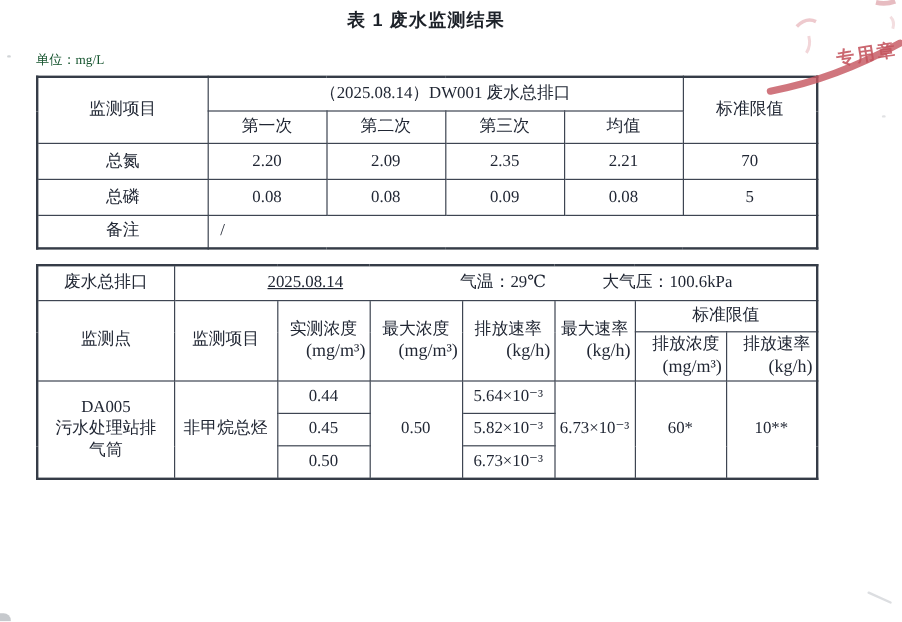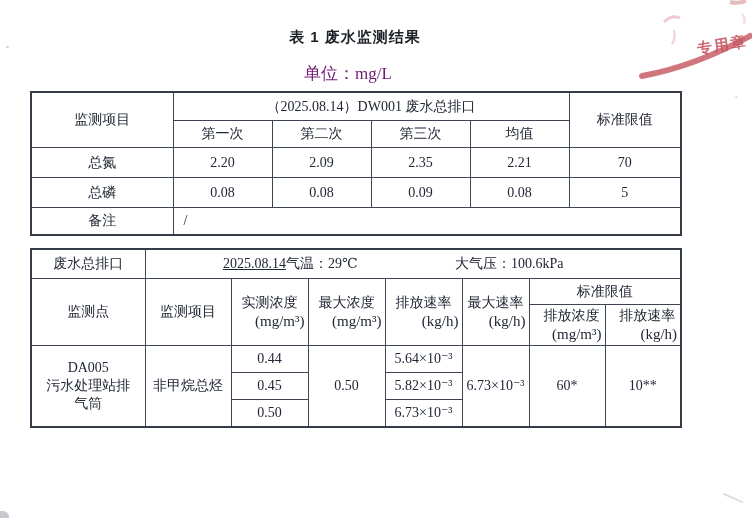--- a/index.html
+++ b/index.html
@@ -8,28 +8,28 @@
     font-family:"Liberation Serif","DejaVu Serif",serif;
     color:#20252e;
   }
   .sheet{position:relative;width:752px;height:518px;overflow:hidden;background:#fff;}
 
   .doc-title{
     margin:16px 0 0 30px;font-size:17px;font-weight:bold;letter-spacing:3px;
     font-family:"Liberation Sans","DejaVu Sans",sans-serif;color:#1c2128;
   }
   .tbl-caption{
-    width:650px;margin:28px 0 0 30px;text-align:center;
+    width:650px;margin:8px 0 0 30px;text-align:center;
     font-size:15px;font-weight:bold;letter-spacing:1px;
     font-family:"Liberation Sans","DejaVu Sans",sans-serif;color:#1c2128;
   }
   .caption2{margin-top:33px;}
   .unit-note{
-    width:650px;margin:15px 0 4px 30px;text-align:center;padding-right:0;
-    box-sizing:border-box;font-size:17px;color:#701a75;
+    width:650px;margin:15px 0 4px 30px;text-align:left;padding-right:0;
+    box-sizing:border-box;font-size:11px;color:#14532d;
   }
   .unit-note .inner{padding-right:14px;}
 
   table.grid{
     margin-left:30px;width:650px;border-collapse:collapse;table-layout:fixed;
     font-size:14px;color:#212734;
   }
   table.grid td{
     border:1px solid #3e4552;text-align:center;vertical-align:middle;
     padding:2px 3px;line-height:18px;overflow:hidden;
@@ -41,22 +41,22 @@
   .t1 tr.hdr2 td{height:22px;}
   .t1 tr.remark td{height:22px;}
   .remark-val{text-align:left !important;padding-left:10px !important;}
 
   .t2 td{height:22px;}
   .t2 tr.env td{height:24px;}
   .t2 tr.hdrA td{height:21px;}
   .t2 tr.hdrB td{height:28px;padding-left:12px;}
   .env-flex{display:flex;align-items:center;width:100%;}
   .env-flex .d{width:26%;text-align:right;text-decoration:underline;}
-  .env-flex .t{width:32%;text-align:left;}
-  .env-flex .p{width:42%;text-align:left;padding-right:20px;box-sizing:border-box;}
+  .env-flex .t{width:32%;text-align:right;}
+  .env-flex .p{width:42%;text-align:center;padding-right:20px;box-sizing:border-box;}
   .two-line{line-height:17px;}
   .two-line .u{font-size:15px;text-align:right;}
   .pt-lines{line-height:24px;}
 
   
   .stamp{position:absolute;top:0;right:0;width:118px;height:86px;pointer-events:none;}
   .stamp-label{
     position:absolute;top:36px;right:4px;color:#c4545e;font-weight:bold;
     font-size:15px;letter-spacing:2px;transform:rotate(-9deg);opacity:.88;
   }

